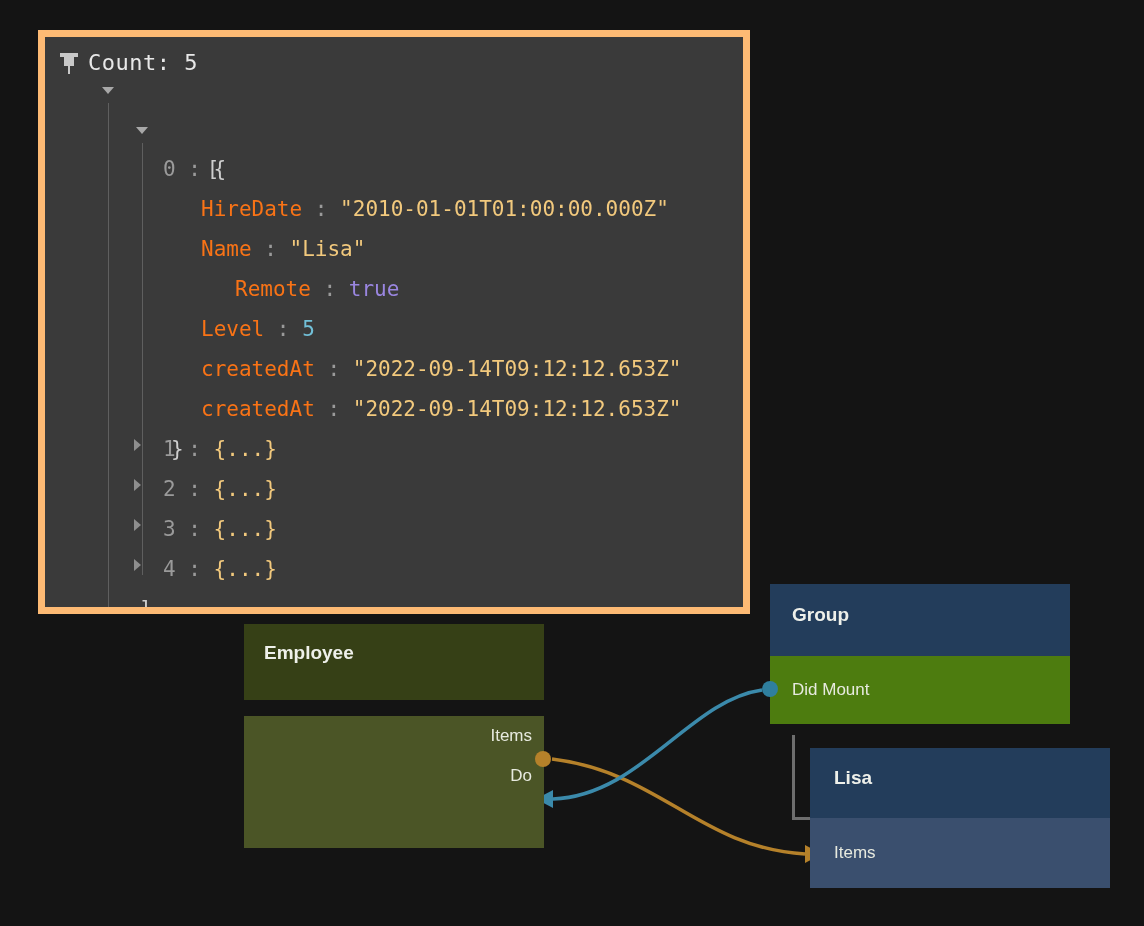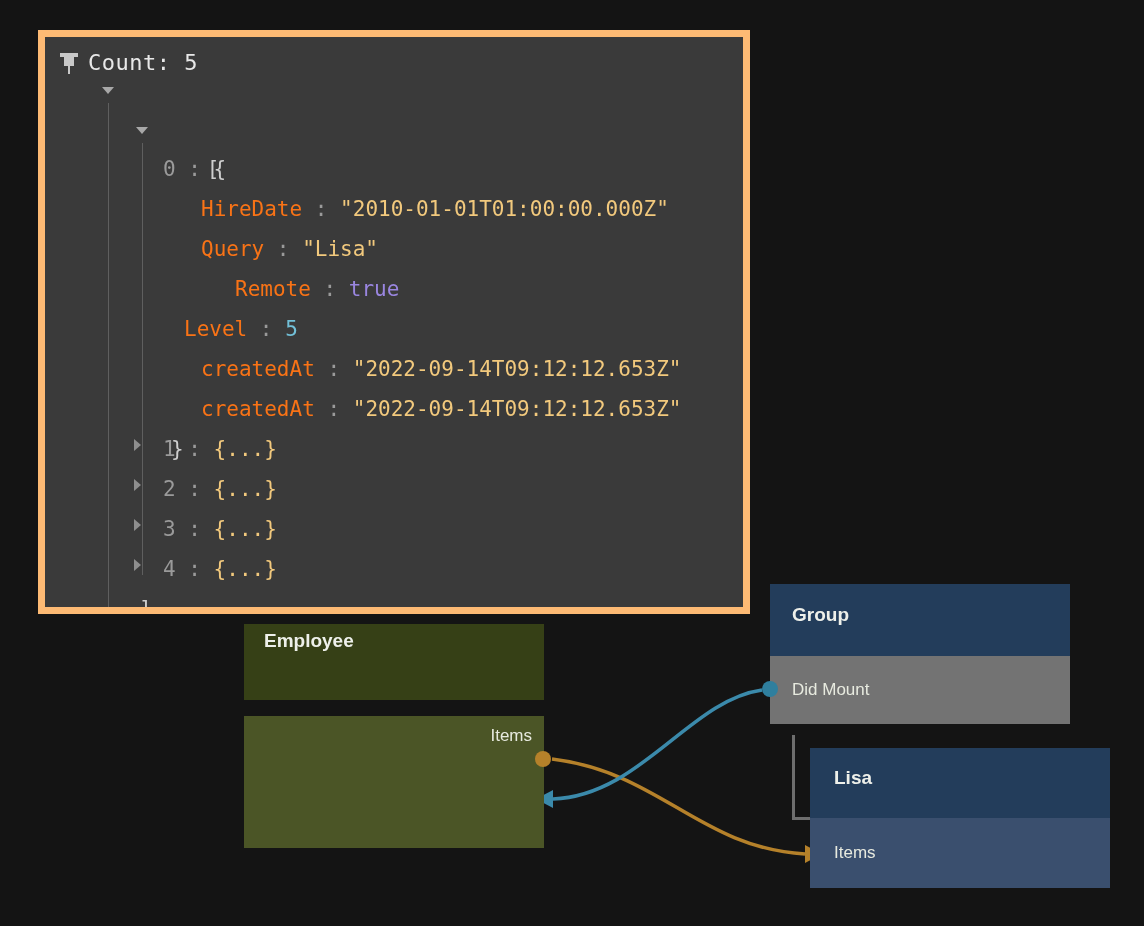--- a/index.html
+++ b/index.html
@@ -131,34 +131,34 @@
     font-size: 17px;
     color: #e7eadf;
     height: 40px;
   }
   .port-row.out { justify-content: flex-end; padding-right: 12px; }
   .port-row.in  { justify-content: flex-start; padding-left: 22px; }
 
   
   #node-employee { left: 244px; top: 624px; width: 300px; height: 208px; }
   #node-employee .node-header {
-    height: 76px; background: #364016; padding: 4px 0 0 20px;
+    height: 76px; background: #364016; padding: 16px 0 0 20px;
   }
   #node-employee .node-body {
     height: 132px; background: #4b5526;
   }
   #node-employee .node-title { line-height: 26px; }
   #node-employee .node-sub  { line-height: 26px; }
 
   
   #node-group { left: 770px; top: 584px; width: 300px; height: 167px; }
   #node-group .node-header {
     height: 72px; background: #233d5b; padding: 20px 0 0 22px;
   }
-  #node-group .node-body { height: 68px; background: #737373; text-align: right; }
+  #node-group .node-body { height: 68px; background: #4d7c0f; text-align: right; }
 
   
   #node-table { left: 810px; top: 748px; width: 300px; height: 140px; }
   #node-table .node-header {
     height: 70px; background: #233d5b; padding: 19px 0 0 24px;
   }
   #node-table .node-body { height: 70px; background: #3a4f6e; }
 
   .bracket-line {
     position: absolute;
@@ -196,25 +196,25 @@
     <div class="tri" style="left:57px; top:50px;"></div>
     <div class="json-line" style="left:86px; top:72px;">
       <span class="k-bracket">[</span>
     </div>
 
     <div class="tri" style="left:91px; top:90px;"></div>
     <div class="json-line" style="left:118px; top:112px;"><span class="k-index">0</span><span class="k-colon"> : </span><span class="k-bracket">{</span></div>
 
     <div class="json-line" style="left:156px; top:152px;"><span class="k-key">HireDate</span><span class="k-colon"> : </span><span class="k-str">"2010-01-01T01:00:00.000Z"</span></div>
 
-    <div class="json-line" style="left:156px; top:192px;"><span class="k-key">Query</span><span class="k-colon"> : </span><span class="k-str">"Lisa"</span></div>
+    <div class="json-line" style="left:156px; top:192px;"><span class="k-key">Name</span><span class="k-colon"> : </span><span class="k-str">"Lisa"</span></div>
 
     <div class="json-line" style="left:156px; top:232px;margin-left:34px;"><span class="k-key">Remote</span><span class="k-colon"> : </span><span class="k-bool">true</span></div>
 
-    <div class="json-line" style="left:139px; top:272px;"><span class="k-key">Level</span><span class="k-colon"> : </span><span class="k-num">5</span></div>
+    <div class="json-line" style="left:156px; top:272px;"><span class="k-key">Level</span><span class="k-colon"> : </span><span class="k-num">5</span></div>
 
     <div class="json-line" style="left:156px; top:312px;"><span class="k-key">createdAt</span><span class="k-colon"> : </span><span class="k-str">"2022-09-14T09:12:12.653Z"</span></div>
 
     <div class="json-line" style="left:156px; top:352px;"><span class="k-key">createdAt</span><span class="k-colon"> : </span><span class="k-str">"2022-09-14T09:12:12.653Z"</span></div>
 
     <div class="json-line" style="left:126px; top:392px;"><span class="k-bracket">}</span></div>
 
     <div class="tri collapsed" style="left:89px; top:402px;"></div>
     <div class="json-line" style="left:118px; top:392px;"><span class="k-index">1</span><span class="k-colon"> : </span><span class="k-dots">{...}</span></div>
 
@@ -240,20 +240,23 @@
   </svg>
 
   <div class="node" id="node-employee">
     <div class="node-header">
       <div class="node-title">Employee</div>
     </div>
     <div class="node-body">
       <div class="port-row out" style="margin-top:16px;">
         <span>Items</span>
       </div>
+      <div class="port-row out">
+        <span>Do</span>
+      </div>
     </div>
   </div>
   <div class="port-dot" style="left:535px; top:751px; background:#b5812a;"></div>
 
   <div class="node" id="node-group">
     <div class="node-header">
       <div class="node-title">Group</div>
     </div>
     <div class="node-body">
       <div class="port-row in" style="height:68px;">

